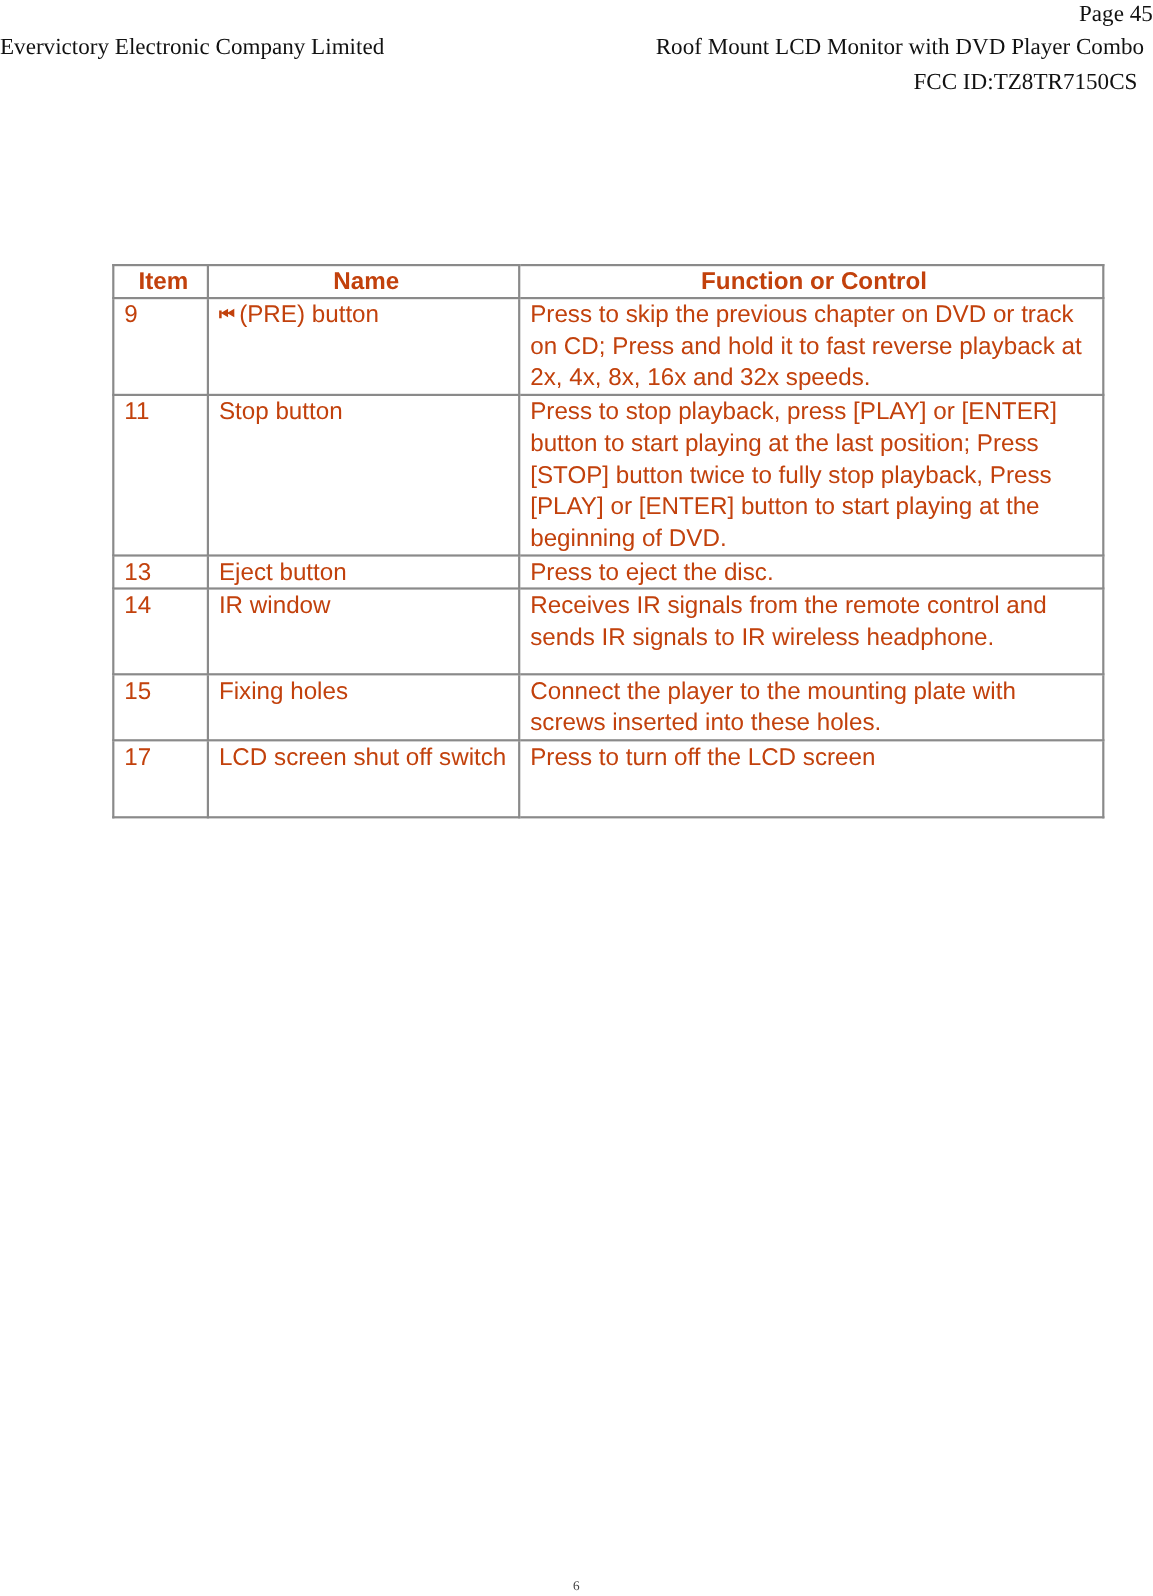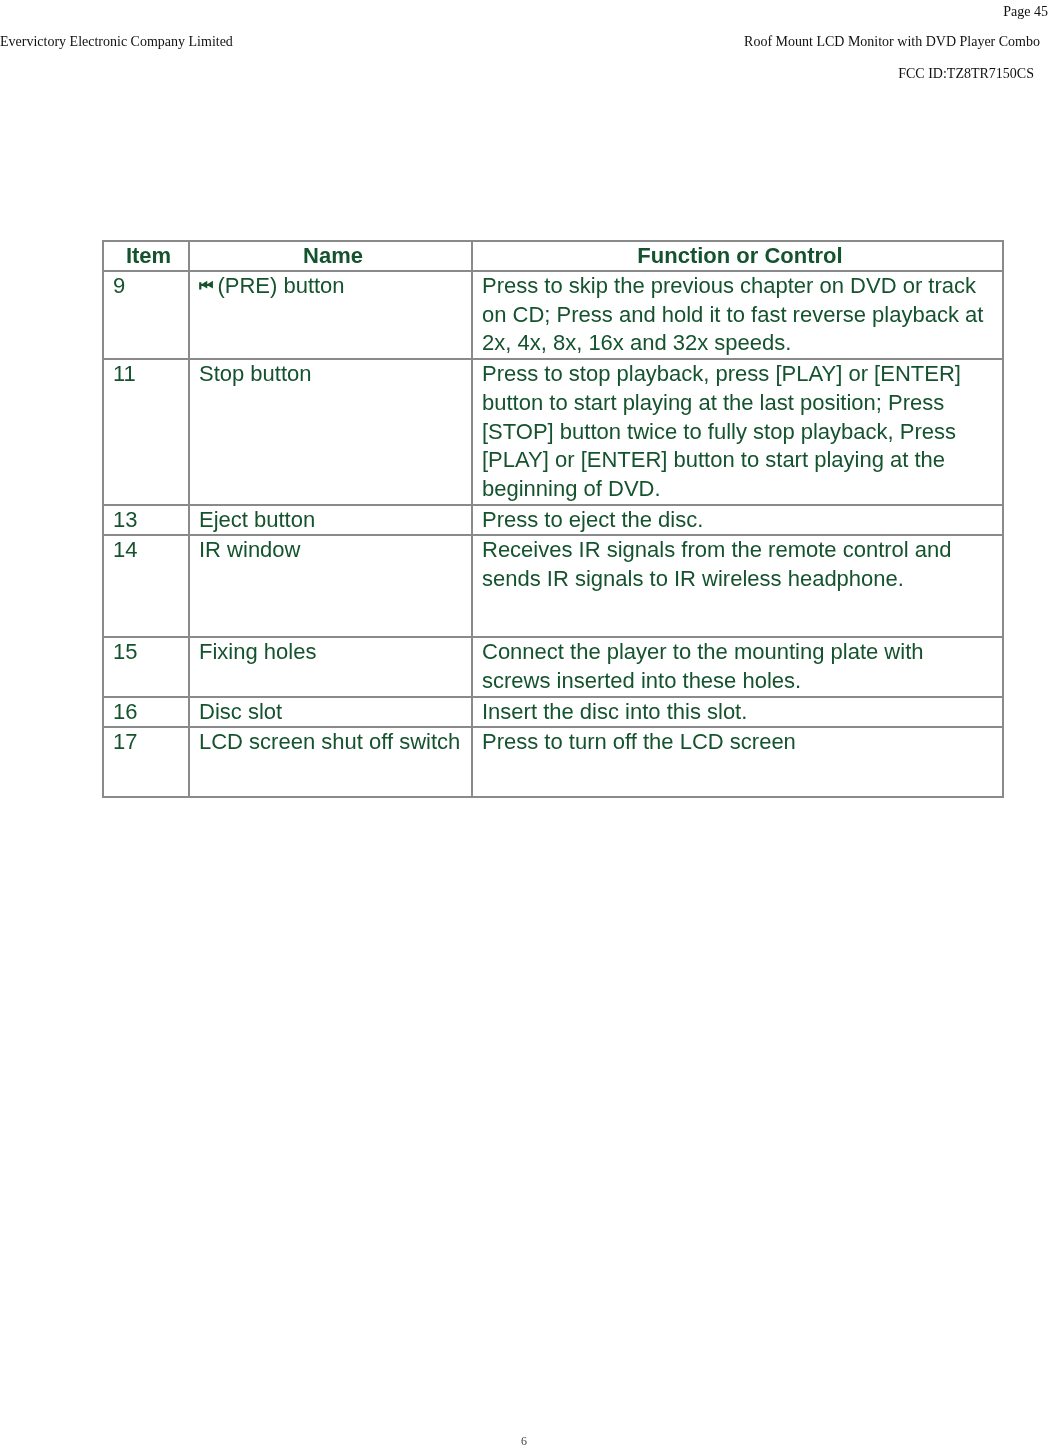--- a/index.html
+++ b/index.html
@@ -1,30 +1,30 @@
 <!DOCTYPE html>
 <html><head>
 <meta charset="utf-8">
 <style>
   html, body { margin: 0; padding: 0; background: #ffffff; }
   body {
     width: 1048px; height: 1451px; position: relative; overflow: hidden;
     font-family: "Liberation Serif", "DejaVu Serif", serif; color: #111;
   }
-  .hdr { position: absolute; font-size: 14px; line-height: 24px; white-space: nowrap; }
+  .hdr { position: absolute; font-size: 21px; line-height: 24px; white-space: nowrap; }
   .hdr-page { right: 0; top: 0; }
   .hdr-company { left: 0; top: 30px; }
   .hdr-title { right: 8px; top: 30px; }
   .hdr-fcc { right: 14px; top: 62px; }
 
   table.spec {
     position: absolute; left: 102px; top: 240px; width: 900px;
     border-collapse: collapse; table-layout: fixed;
     font-family: "Liberation Sans", "DejaVu Sans", sans-serif;
-    font-size: 22px; line-height: 28.7px; color: #14532d;
+    font-size: 22px; line-height: 28.7px; color: #c2410c;
   }
   table.spec col.c1 { width: 86px; }
   table.spec col.c2 { width: 283px; }
   table.spec col.c3 { width: 531px; }
   table.spec th, table.spec td {
     border: 2px solid #8a8a8a; vertical-align: top;
     padding: 0 4px 0 9px; text-align: left;
   }
   table.spec th {
     font-weight: bold; text-align: center; height: 28px; line-height: 28px;
@@ -71,34 +71,29 @@
     <tr style="height:144px">
       <td>11</td>
       <td class="name-mid">Stop button</td>
       <td>Press to stop playback, press [PLAY] or [ENTER] button to start playing at the last position; Press [STOP] button twice to fully stop playback, Press [PLAY] or [ENTER] button to start playing at the beginning of DVD.</td>
     </tr>
     <tr>
       <td>13</td>
       <td>Eject button</td>
       <td>Press to eject the disc.</td>
     </tr>
-    <tr style="height:102px">
+    <tr style="height:78px">
       <td>14</td>
       <td class="name-mid">IR window</td>
       <td>Receives IR signals from the remote control and sends IR signals to IR wireless headphone.</td>
     </tr>
     <tr>
       <td>15</td>
       <td>Fixing holes</td>
       <td>Connect the player to the mounting plate with screws inserted into these holes.</td>
-    </tr>
-    <tr>
-      <td>16</td>
-      <td>Disc slot</td>
-      <td>Insert the disc into this slot.</td>
     </tr>
     <tr style="height:70px">
       <td>17</td>
       <td class="justify">LCD screen shut off switch</td>
       <td>Press to turn off the LCD screen</td>
     </tr>
   </tbody>
 </table>
 
 <div class="page-num">6</div>

